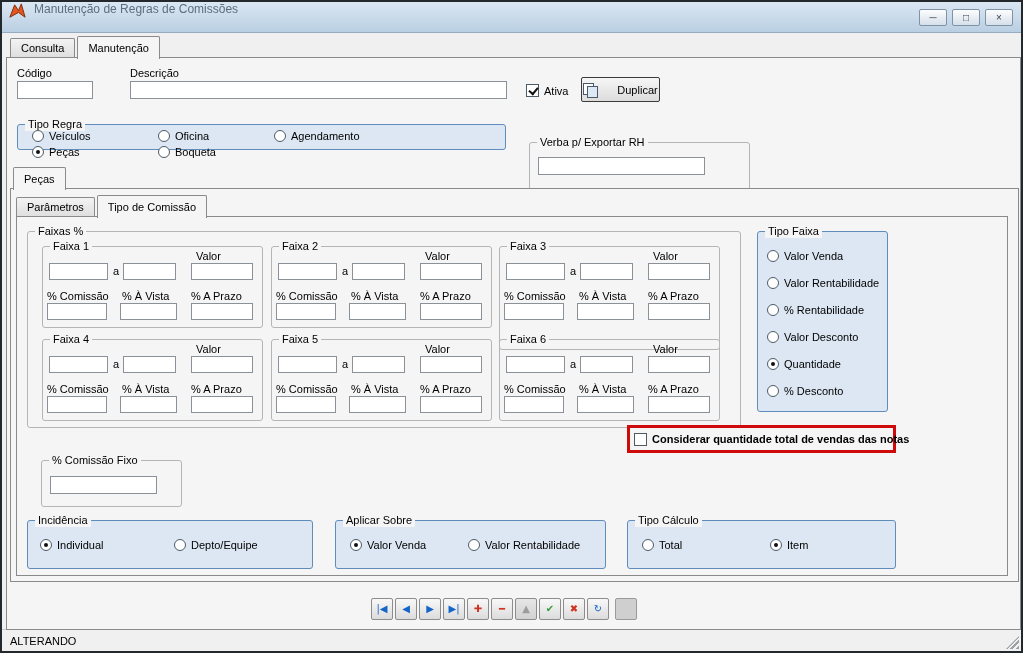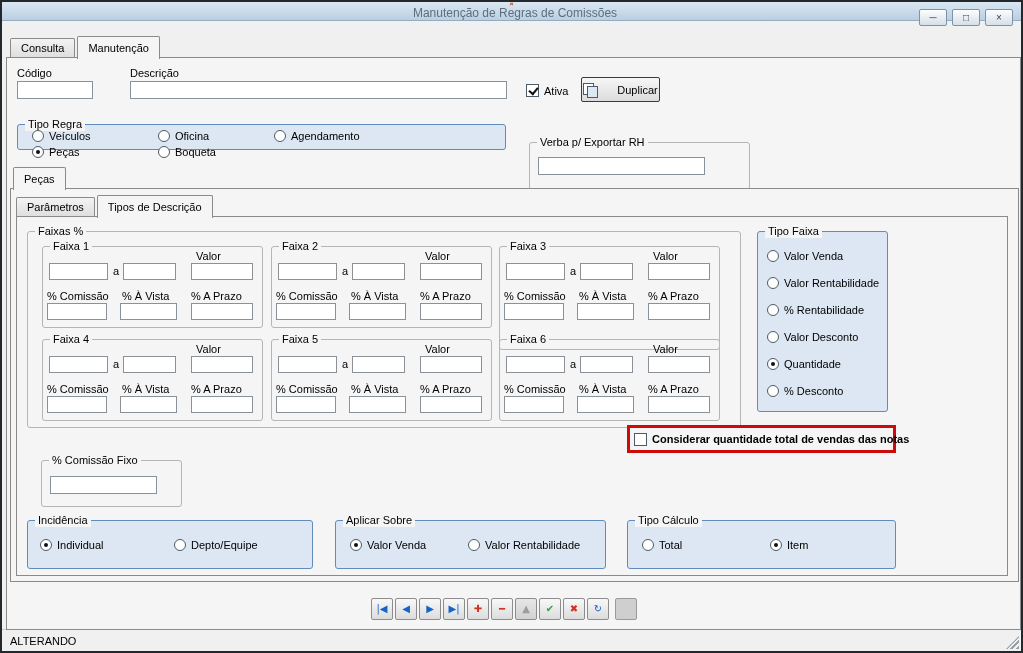--- a/index.html
+++ b/index.html
@@ -1,23 +1,23 @@
 <!DOCTYPE html>
 <html><head>
 <meta charset="utf-8">
 <style>
   *{margin:0;padding:0;box-sizing:border-box;}
   html,body{background:#7a7a7a;}
   body{font-family:"Liberation Sans",sans-serif;font-size:11px;color:#000;}
   .window{position:relative;width:1023px;height:653px;background:#f0f0f0;border:2px solid #23282c;overflow:hidden;}
 
   
-  .titlebar{position:absolute;left:0;top:0;right:0;height:19px;
+  .titlebar{position:absolute;left:0;top:0;right:0;height:31px;
     background:linear-gradient(#dbe7f3,#b9cfe2);border-bottom:1px solid #96abbf;
-    display:flex;align-items:center;padding:0 6px;flex-direction:column;}
+    display:flex;padding:0 6px;}
   .title-text{color:#5d6e7d;font-size:12px;margin-left:7px;}
   .winbtns{position:absolute;right:8px;top:7px;display:flex;gap:5px;}
   .winbtn{width:28px;height:17px;border:1px solid #7e93a7;border-radius:2px;
     background:linear-gradient(#fdfdfe,#d6dfe9);font-size:10px;line-height:15px;
     text-align:center;color:#35424e;cursor:default;}
 
   
   .tabs{position:absolute;display:flex;z-index:3;align-items:flex-start;}
   .tab{height:19px;padding:3px 10px 0;border:1px solid #8a8a8a;border-bottom:none;
     background:linear-gradient(#f3f3f3,#dfdfdf);border-radius:2px 2px 0 0;margin-right:2px;}
@@ -137,21 +137,21 @@
     </div>
 
     <div class="tabs" style="left:6px;top:111px;">
       <div class="tab active">Peças</div>
     </div>
 
     <div class="panel" style="left:3px;top:130px;width:1009px;height:394px;">
 
       <div class="tabs" style="left:5px;top:8px;">
         <div class="tab">Parâmetros</div>
-        <div class="tab active">Tipos de Descrição</div>
+        <div class="tab active">Tipo de Comissão</div>
       </div>
 
       <div class="panel" style="left:5px;top:27px;width:992px;height:360px;">
 
         <div class="gb" style="left:10px;top:14px;width:714px;height:197px;">
           <span class="gb-label">Faixas %</span>
 
           <div class="gb" style="left:14px;top:14px;width:221px;height:82px;">
             <span class="gb-label">Faixa 1</span>
             <span class="lbl" style="left:153px;top:3px;">Valor</span>

